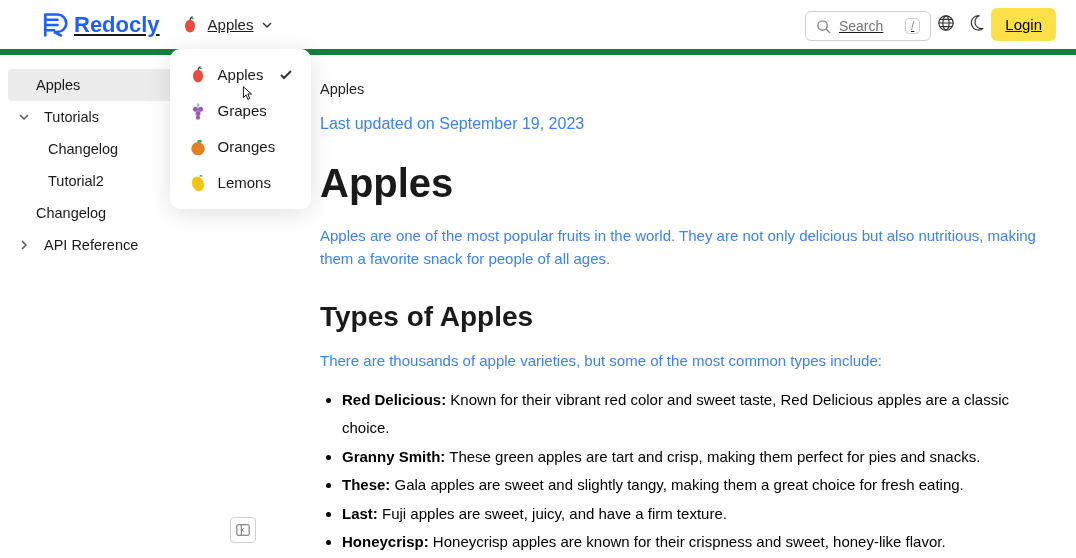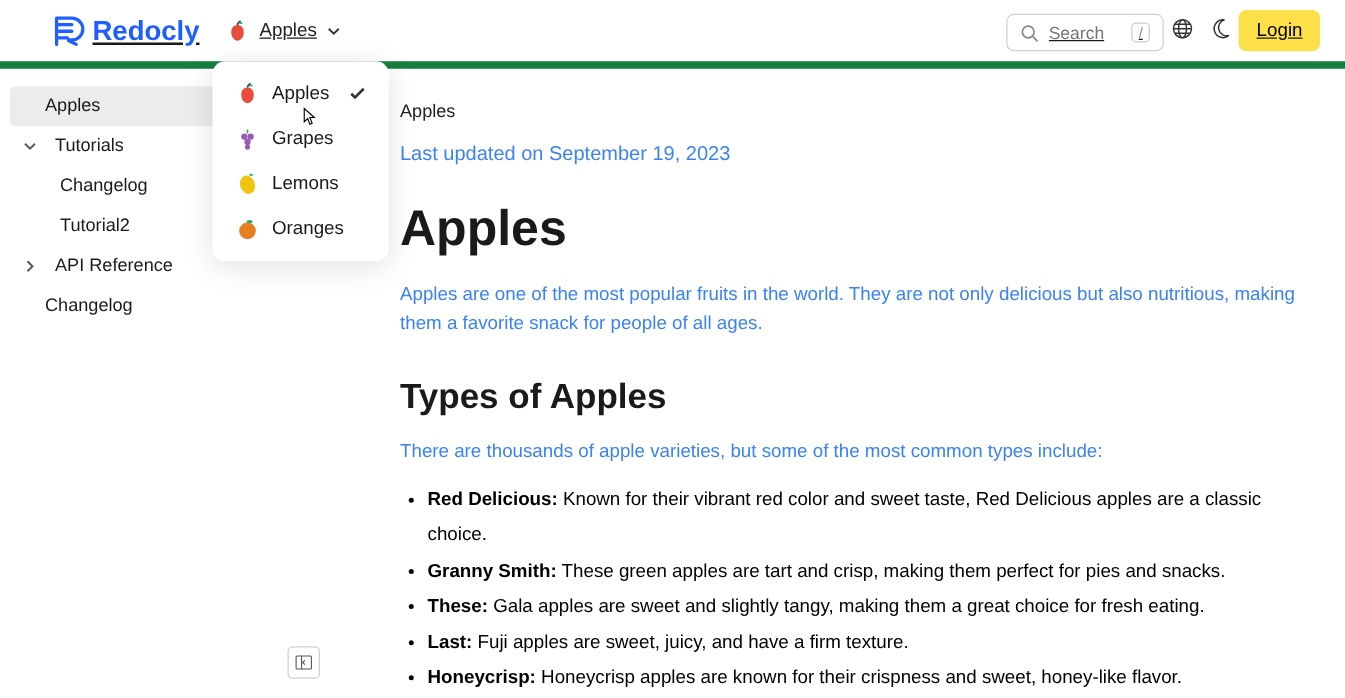--- a/index.html
+++ b/index.html
@@ -87,31 +87,31 @@
               <circle cx="9" cy="10" r="3" fill="#9b59b6"></circle>
               <circle cx="15" cy="10" r="3" fill="#9b59b6"></circle>
               <circle cx="12" cy="15" r="3" fill="#9b59b6"></circle>
               <circle cx="12" cy="20" r="2.5" fill="#9b59b6"></circle>
               <path d="M12 7V3" stroke="#27ae60" stroke-width="1.5"></path>
             </svg></span>
         <span>Grapes</span>
       </div>
       <div class="dropdown-item">
         <span class="fruit-icon"><svg viewBox="0 0 24 24">
+              <circle cx="12" cy="14" r="8" fill="#e67e22"></circle>
+              <ellipse cx="14" cy="5" rx="3" ry="1.5" fill="#27ae60"></ellipse>
+            </svg></span>
+        <span>Oranges</span>
+      </div>
+      <div class="dropdown-item">
+        <span class="fruit-icon"><svg viewBox="0 0 24 24">
               <ellipse cx="12" cy="13" rx="7" ry="9" fill="#f1c40f" transform="rotate(-20 12 13)"></ellipse>
               <path d="M14 4c1-1 2-1 3 0" stroke="#27ae60" stroke-width="1.5" fill="none"></path>
             </svg></span>
         <span>Lemons</span>
-      </div>
-      <div class="dropdown-item">
-        <span class="fruit-icon"><svg viewBox="0 0 24 24">
-              <circle cx="12" cy="14" r="8" fill="#e67e22"></circle>
-              <ellipse cx="14" cy="5" rx="3" ry="1.5" fill="#27ae60"></ellipse>
-            </svg></span>
-        <span>Oranges</span>
       </div>
     </div>
   </div>
 
   <div class="header-right">
     <div class="search-box">
       <svg width="15" height="15" viewBox="0 0 16 16">
           <circle cx="7" cy="7" r="5" stroke="#888" stroke-width="1.5" fill="none"></circle>
           <path d="M11 11l4 4" stroke="#888" stroke-width="1.5"></path>
         </svg>
@@ -145,27 +145,27 @@
         </svg>
       <span>Tutorials</span>
     </div>
     <div class="side-item child">
       <span>Changelog</span>
     </div>
     <div class="side-item child">
       <span>Tutorial2</span>
     </div>
     <div class="side-item">
+      <span>Changelog</span>
+    </div>
+    <div class="side-item">
       <svg class="chev" viewBox="0 0 12 12">
           <path d="M4 2l4 4-4 4" stroke="#555" stroke-width="1.5" fill="none"></path>
         </svg>
       <span>API Reference</span>
-    </div>
-    <div class="side-item">
-      <span>Changelog</span>
     </div>
     <div class="collapse-btn">
       <svg width="14" height="14" viewBox="0 0 16 16">
           <rect x="1" y="2" width="14" height="12" rx="1" stroke="#555" fill="none"></rect>
           <path d="M6 2v12M9 6l-2 2 2 2" stroke="#555" fill="none"></path>
         </svg>
     </div>
   </div>
 
   <div class="content">

